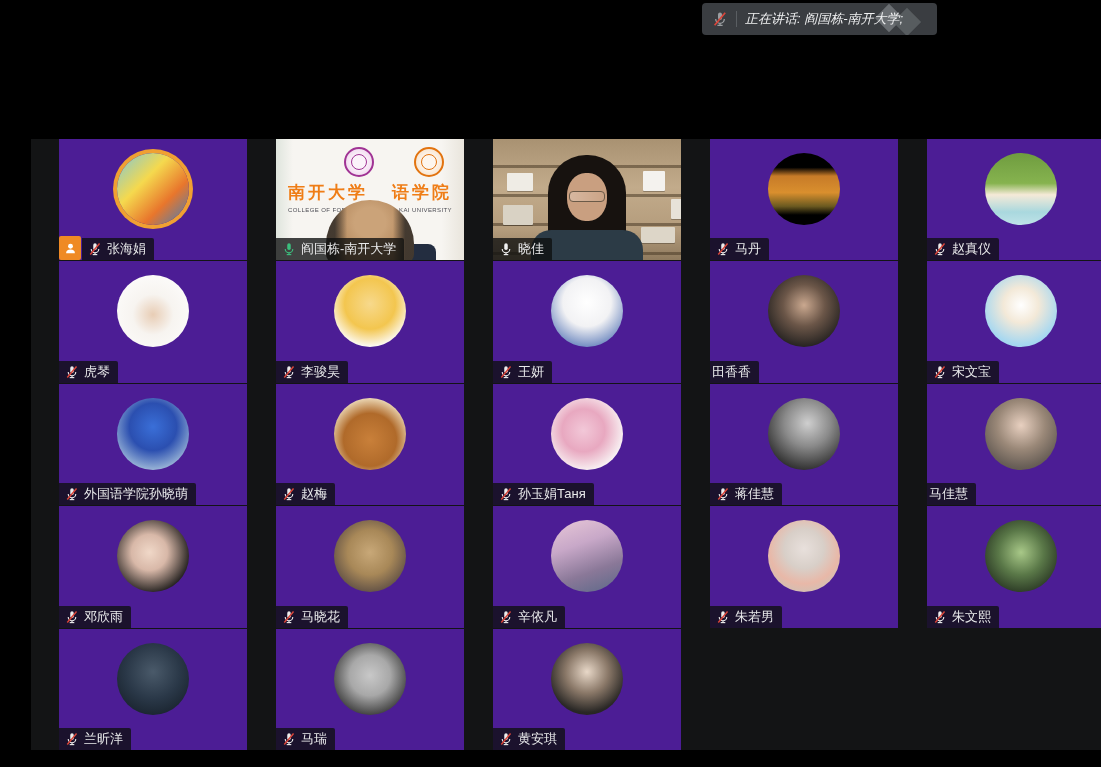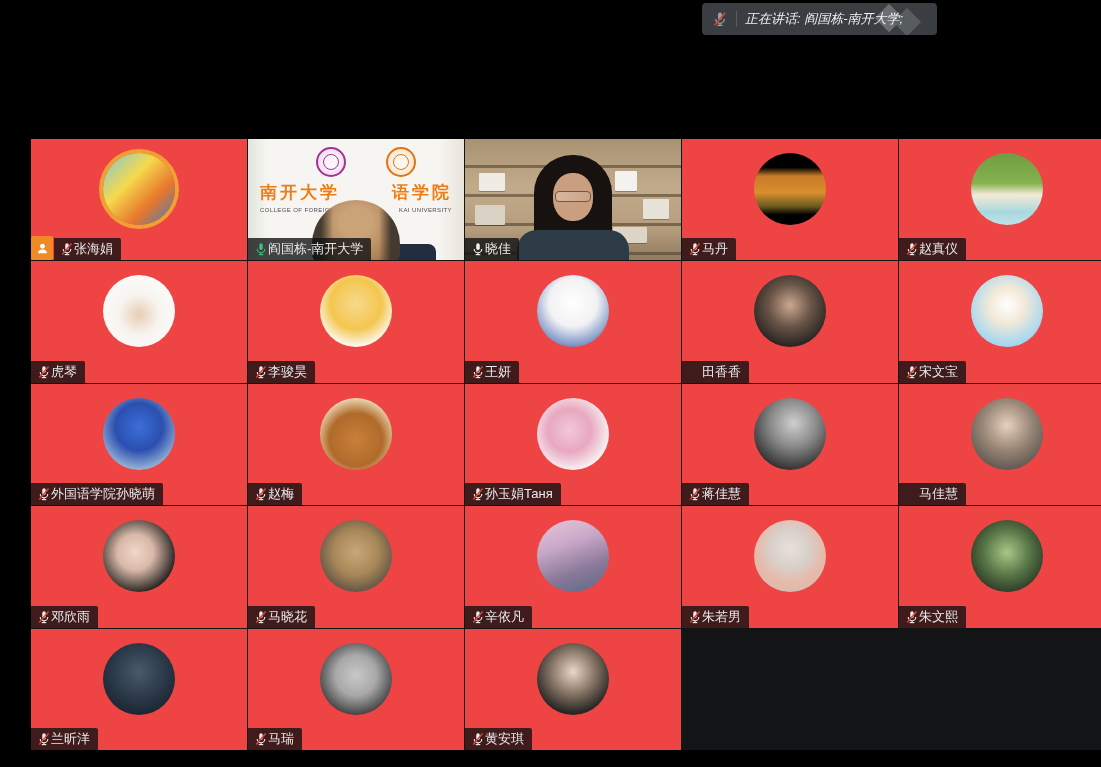--- a/index.html
+++ b/index.html
@@ -30,43 +30,43 @@
   
   .grid{
     position:absolute;left:31px;top:139px;width:1070px;height:611px;
     background:#131415;overflow:hidden;
     display:grid;
     grid-template-columns:repeat(5,216px);
     grid-template-rows:repeat(5,121.4px);
     gap:1px;
   }
   .tile{
-    position:relative;background:#ef4444;overflow:hidden;
+    position:relative;background:#4c1d95;overflow:hidden;margin-left:28px;
   }
   .tile.speaking{box-shadow:inset 0 0 0 2px #35ab72;}
 
   .avatar{
     position:absolute;left:50%;top:14px;transform:translateX(-50%);
     width:72px;height:72px;border-radius:50%;
   }
 
   
   .label-row{
     position:absolute;left:0;bottom:0;display:flex;align-items:flex-end;z-index:5;
   }
   .person-badge{
     width:22px;height:24px;background:#ef8a24;border-radius:2px;
     display:flex;align-items:center;justify-content:center;margin-right:1px;flex:0 0 auto;
   }
   .name-label{
     background:rgba(14,15,16,.78);color:#e9eaeb;
-    height:22px;display:flex;align-items:center;
+    height:22px;display:flex;align-items:center;gap:5px;
     padding:0 8px 0 6px;font-size:13px;white-space:nowrap;border-radius:0 2px 0 0;
   }
-  .name-label.nomic{padding-left:20px;}
+  .name-label.nomic{padding-left:2px;}
   .mic{display:inline-flex;width:14px;height:14px;position:relative;flex:0 0 auto;}
   .mic svg{width:100%;height:100%;}
   .mic.muted{color:#ececec;}
   .mic.on{color:#f2f2f2;}
   .mic.active{color:#3bbf7d;}
   .mic.gray{color:#9b9ea1;width:16px;height:16px;}
 
   
   .v-banner{position:absolute;inset:0;
     background:linear-gradient(90deg,#dfe5dd 0%,#f7f5f1 9%,#f7f5f1 88%,#e9e5dc 100%);}

